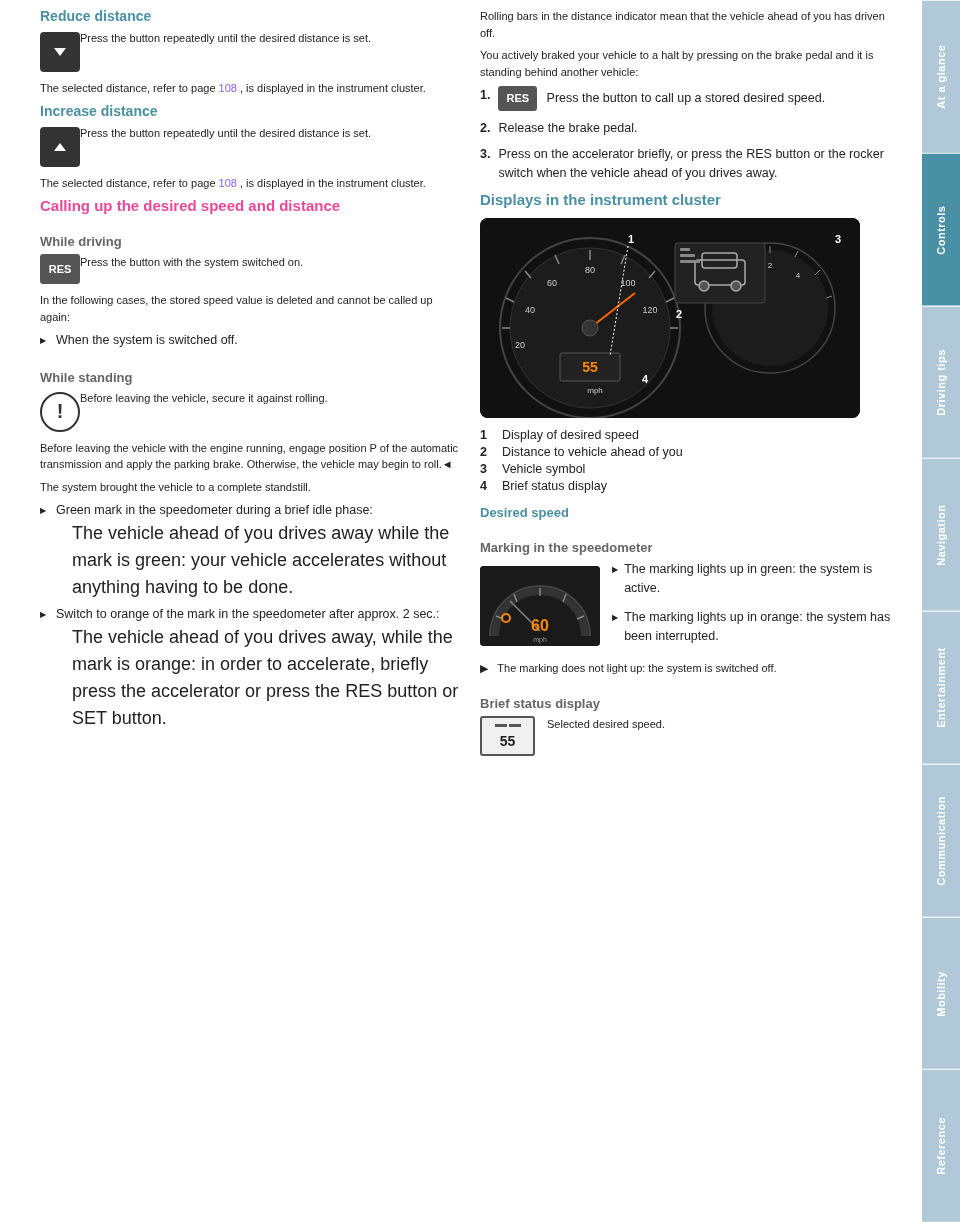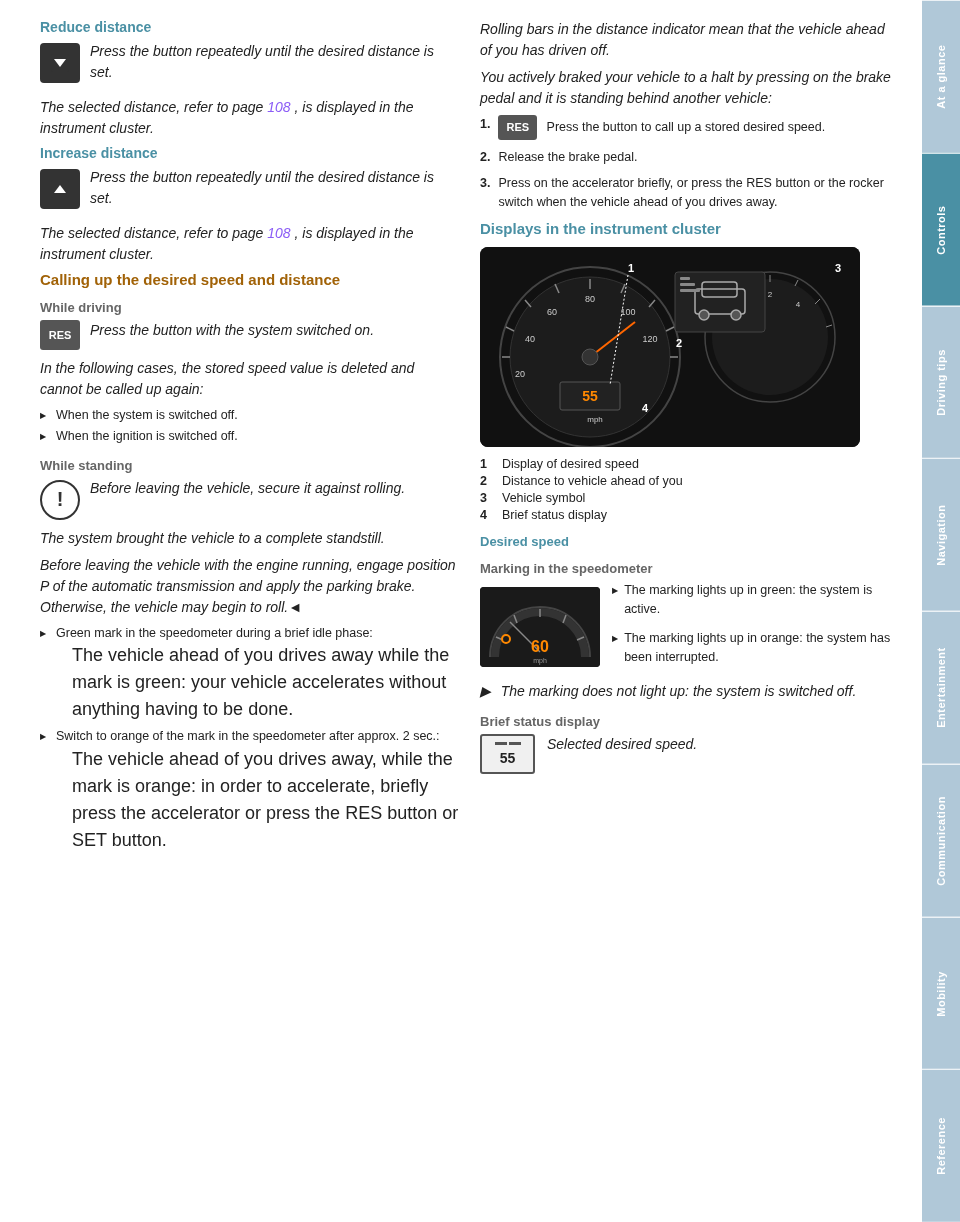--- a/index.html
+++ b/index.html
@@ -14,21 +14,21 @@
     }
 
     .page-wrapper {
       display: flex;
       width: 960px;
       min-height: 1222px;
     }
 
     .main-content {
       flex: 1;
-      padding: 19px 30px 30px 40px;
+      padding: 8px 30px 30px 40px;
       display: flex;
       gap: 20px;
     }
 
     .left-col {
       width: 420px;
       flex-shrink: 0;
     }
 
     .right-col {
@@ -75,40 +75,38 @@
 
     .section-heading:first-child {
       margin-top: 0;
     }
 
     .sub-heading {
       color: #666;
       font-size: 13px;
       font-weight: bold;
       margin-bottom: 5px;
-      margin-top: 12px;
+      margin-top: 20px;
     }
 
     .body-text {
-      font-size: 14px;
+      font-size: 11px;
       line-height: 1.5;
       color: #222;
       margin-bottom: 6px;
-      font-style: italic;
     }
 
     .body-text a, .link-text {
       color: #8b5cf6;
       text-decoration: none;
     }
 
     .icon-button-row {
       display: flex;
       align-items: flex-start;
-      gap: 10px;
       margin-bottom: 8px;
     }
 
     .icon-btn {
       width: 40px;
       height: 40px;
       background: #333;
       border-radius: 4px;
       display: flex;
       align-items: center;
@@ -362,45 +360,44 @@
           <div class="body-text">Press the button repeatedly until the desired distance is set.</div>
         </div>
         <div class="body-text">
           <span>The selected distance, refer to page</span>
           <span class="link-text">108</span>
           <span>, is displayed in the instrument cluster.</span>
         </div>
       </div>
 
       <div>
-        <div class="section-heading" style="color:#a16207; font-size:15px;">Calling up the desired speed and distance</div>
+        <div class="section-heading" style="color:#ec4899; font-size:15px;">Calling up the desired speed and distance</div>
 
         <div>
           <div class="sub-heading">While driving</div>
           <div class="icon-button-row">
             <div class="res-btn-large">
               <span>RES</span>
             </div>
             <div class="body-text">Press the button with the system switched on.</div>
           </div>
           <div class="body-text">In the following cases, the stored speed value is deleted and cannot be called up again:</div>
           <ul class="bullet-list">
             <li>When the system is switched off.</li>
-            <li>When the ignition is switched off.</li>
           </ul>
         </div>
 
         <div>
           <div class="sub-heading">While standing</div>
           <div class="icon-button-row">
             <div class="warning-icon">!</div>
             <div class="body-text">Before leaving the vehicle, secure it against rolling.</div>
           </div>
+          <div class="body-text">Before leaving the vehicle with the engine running, engage position P of the automatic transmission and apply the parking brake. Otherwise, the vehicle may begin to roll.◄</div>
           <div class="body-text">The system brought the vehicle to a complete standstill.</div>
-          <div class="body-text">Before leaving the vehicle with the engine running, engage position P of the automatic transmission and apply the parking brake. Otherwise, the vehicle may begin to roll.◄</div>
           <ul class="bullet-list">
             <li>
               <span>Green mark in the speedometer during a brief idle phase:</span>
               <div class="sub-bullet">The vehicle ahead of you drives away while the mark is green: your vehicle accelerates without anything having to be done.</div>
             </li>
             <li>
               <span>Switch to orange of the mark in the speedometer after approx. 2 sec.:</span>
               <div class="sub-bullet">The vehicle ahead of you drives away, while the mark is orange: in order to accelerate, briefly press the accelerator or press the RES button or SET button.</div>
             </li>
           </ul>

